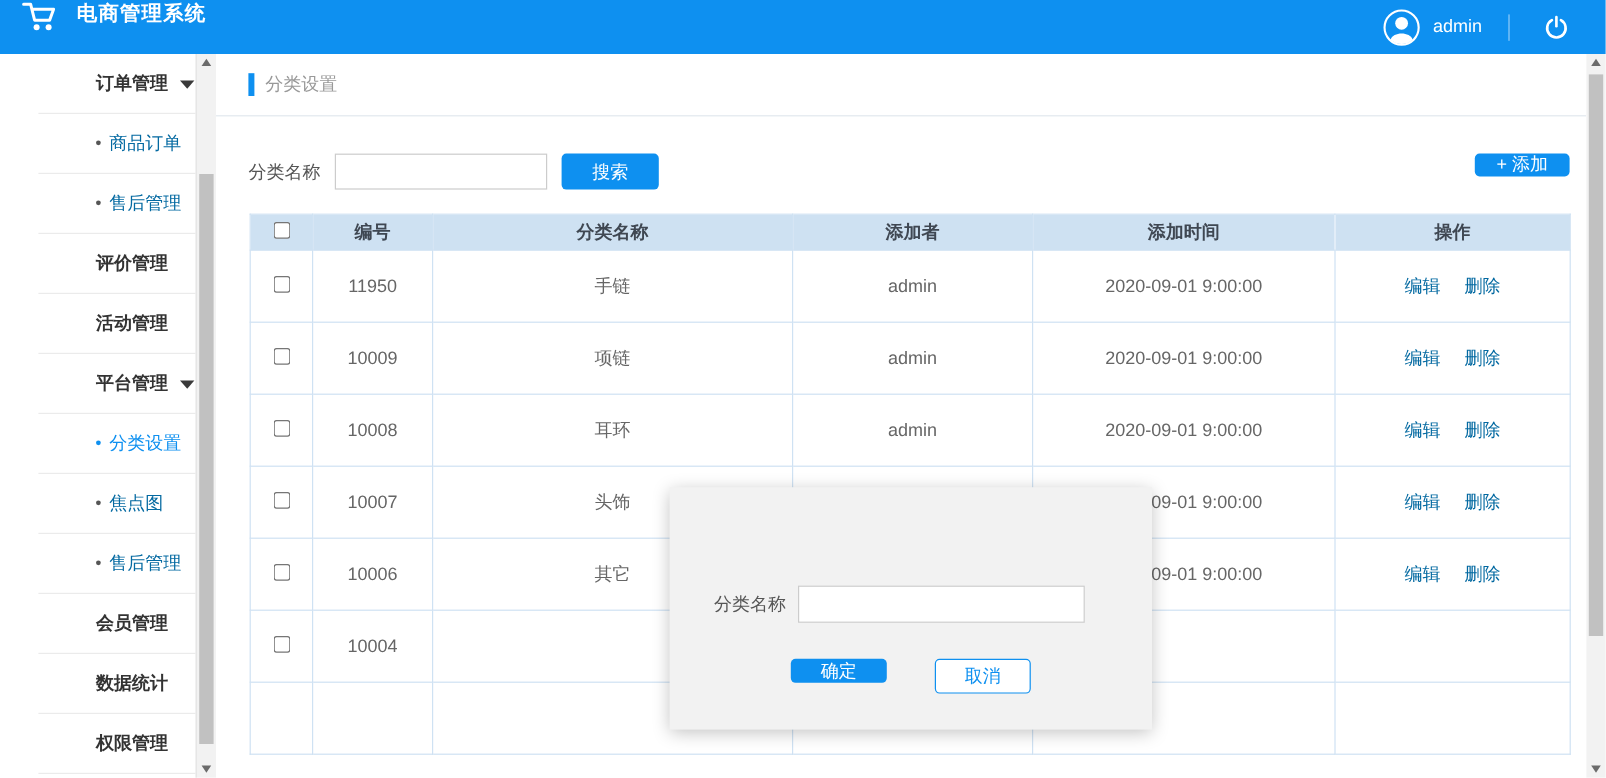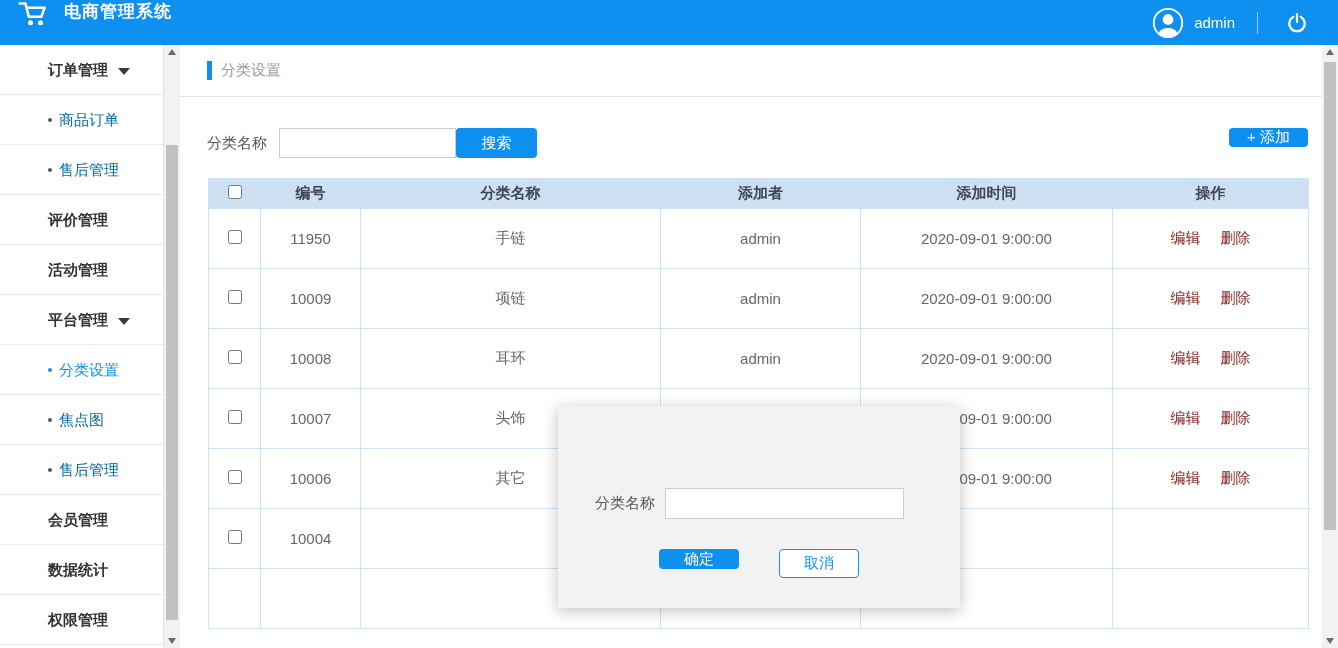--- a/index.html
+++ b/index.html
@@ -12,21 +12,21 @@
   .cart-icon { margin-left:18px; display:flex; }
   .app-title { color:#fff; font-size:17px; font-weight:bold; margin-left:16px; letter-spacing:1px; }
   .header-right { margin-left:auto; display:flex; align-items:center; }
   .avatar { display:flex; margin-right:10px; cursor:pointer; }
   .username { color:#fff; font-size:15px; margin-right:22px; cursor:pointer; }
   .header-divider { width:1px; height:22px; background:rgba(255,255,255,.55); }
   .power-btn { margin:0 30px 0 28px; display:flex; cursor:pointer; }
 
   
   .sidebar { position:absolute; left:0; top:45px; width:163px; bottom:0;
-    background:#fff; z-index:5; }
+    background:#fff; z-index:5;padding-left:32px; }
   .side-item { height:50px; line-height:49px; padding-left:48px;
     border-bottom:1px solid #ebebeb; font-size:15px; color:#0369a1;
     cursor:pointer; white-space:nowrap; }
   .side-item.top { font-weight:bold; color:#333; }
   .side-item.active { color:#0e90f0; }
   .caret-down { display:inline-block; width:0; height:0; margin-left:10px;
     border-left:6px solid transparent; border-right:6px solid transparent;
     border-top:7px solid #3a3a3a; vertical-align:middle; }
   .bullet { display:inline-block; width:4px; height:4px; border-radius:50%;
     background:#555; vertical-align:middle; margin-right:7px; margin-top:-2px; }
@@ -52,32 +52,32 @@
   .crumb-bar { width:5px; height:19px; background:#0e90f0; margin-left:27px; }
   .crumb-text { color:#999; font-size:15px; margin-left:9px; }
 
   .search-row { position:absolute; left:27px; top:83px; height:30px;
     display:flex; align-items:center; }
   .search-label { font-size:15px; color:#555; margin-right:12px; }
   .search-input { width:177px; height:30px; border:1px solid #ccc;
     background:#fff; outline:none; padding:0 8px; font-size:14px; }
   .btn { border:none; border-radius:4px; background:#0e90f0; color:#fff;
     font-size:15px; cursor:pointer; font-family:inherit; }
-  .search-btn { width:81px; height:30px; }
+  .search-btn { width:81px; height:30px; margin-left:12px; }
   .add-btn { position:absolute; top:83px; right:14px; width:79px; height:19px; }
 
   
   .cat-table { position:absolute; left:28px; top:133px; width:1100px;
     border-collapse:collapse; table-layout:fixed; }
   .cat-table th, .cat-table td { border:1px solid #cfe2f3; text-align:center;
     font-size:15px; overflow:hidden; white-space:nowrap; }
   .cat-table th { background:#cee1f2; color:#3f4752; height:30px; font-weight:bold; }
   .cat-table td { height:60px; color:#666; background:#fff; }
   .cat-table input[type=checkbox] { width:14px; height:14px; cursor:pointer; }
-  .link { color:#7f1d1d; cursor:pointer; text-decoration:none; }
+  .link { color:#0369a1; cursor:pointer; text-decoration:none; }
   .link + .link { margin-left:20px; }
 
   
   .modal { position:absolute; left:558px; top:406px; width:402px; height:202px;
     background:#f2f2f2; box-shadow:0 3px 14px rgba(0,0,0,.25); z-index:20; }
   .modal-title { text-align:center; font-size:19px; color:#666; margin-top:24px; }
   .modal-form { position:absolute; left:0; top:82px; width:100%;
     display:flex; align-items:center; }
   .modal-label { font-size:15px; color:#555; margin-left:37px; margin-right:10px; }
   .modal-input { width:239px; height:31px; border:1px solid #ccc; background:#fff;

